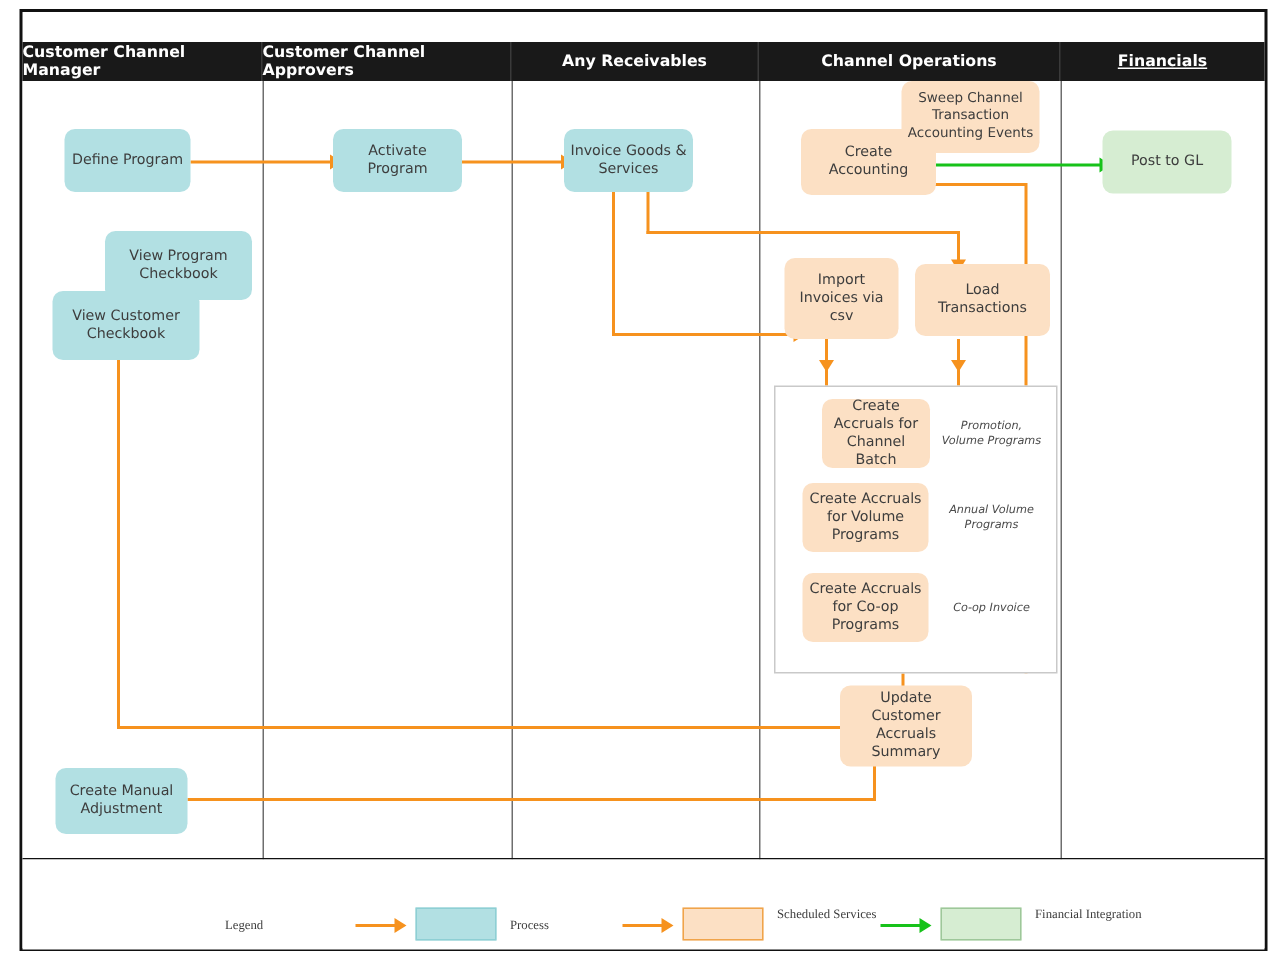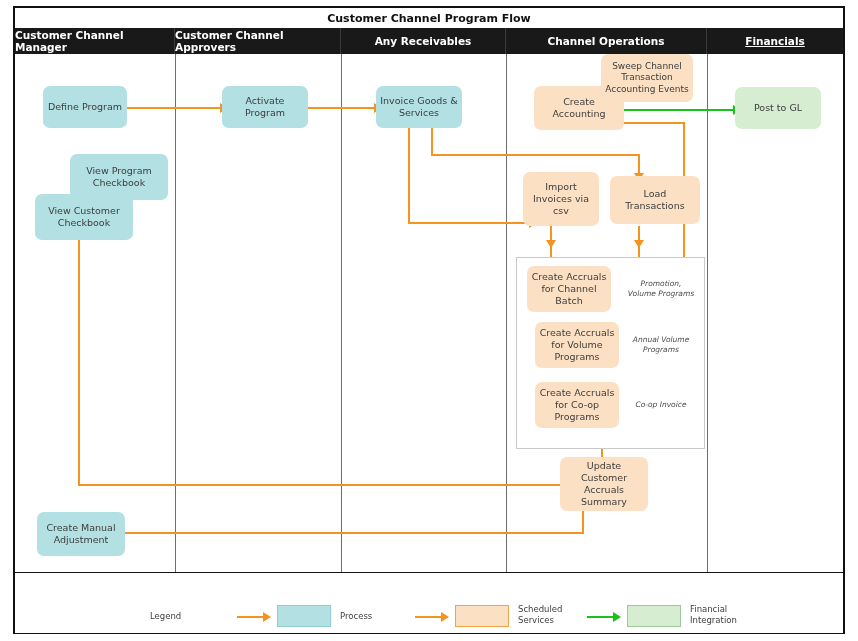--- a/index.html
+++ b/index.html
@@ -8,21 +8,21 @@
   .frame{position:absolute;left:13px;top:6px;width:832px;height:628px;border:2px solid #111111;box-sizing:border-box;background:#ffffff;}
   .title-bar{position:absolute;left:15px;top:8px;width:828px;height:20px;display:flex;align-items:center;justify-content:center;
              font-size:11px;font-weight:bold;color:#111111;background:#ffffff;}
   .header-row{position:absolute;left:15px;top:28px;width:828px;height:26px;background:#191919;display:flex;}
   .header-cell{display:flex;align-items:center;justify-content:center;color:#ffffff;font-size:10.5px;font-weight:bold;
                box-sizing:border-box;border-right:1px solid #3a3a3a;}
   .header-cell:last-child{border-right:none;text-decoration:underline;}
   .lane-area{position:absolute;left:15px;top:54px;width:828px;height:519px;background:#ffffff;}
   .lane-div{position:absolute;top:0;width:1px;height:519px;background:#6e6e6e;}
   .lane-bottom{position:absolute;left:15px;top:572px;width:828px;height:1px;background:#111111;}
-  .legend-area{position:absolute;left:15px;top:573px;width:828px;height:60px;background:#ffffff;}
+  .legend-area{position:absolute;left:15px;top:573px;width:828px;height:60px;background:#ffffff;font-family:Liberation Serif, serif;}
 
   .node{position:absolute;box-sizing:border-box;display:flex;align-items:center;justify-content:center;
         text-align:center;font-size:9.5px;color:#3d3d3d;line-height:1.25;border-radius:7px;padding:2px 4px;}
   .n-process{background:#b2e0e3;}
   .n-sched{background:#fce0c4;}
   .n-fin{background:#d6edd2;}
   .note{position:absolute;font-size:7.5px;color:#4a4a4a;text-align:center;line-height:1.3;
         display:flex;align-items:center;justify-content:center;font-style:italic;}
   .group-box{position:absolute;box-sizing:border-box;border:1px solid #c9c9c9;background:#ffffff;}
 
@@ -41,21 +41,20 @@
   .lg-swatch{position:absolute;box-sizing:border-box;width:54px;height:22px;}
   .lg-text{position:absolute;font-size:8.5px;color:#3d3d3d;line-height:1.3;}
 </style>
 </head>
 <body>
 
 <div id="page">
 
   <div class="frame"></div>
 
-  <div class="title-bar">Customer Channel Program Flow</div>
 
   <div class="header-row">
     <div class="header-cell" style="width:160px">Customer Channel Manager</div>
     <div class="header-cell" style="width:166px">Customer Channel Approvers</div>
     <div class="header-cell" style="width:165px">Any Receivables</div>
     <div class="header-cell" style="width:201px">Channel Operations</div>
     <div class="header-cell" style="width:136px">Financials</div>
   </div>
 
   <div class="lane-area">
@@ -118,21 +117,21 @@
     <div class="node n-process" style="left:361px;top:32px;width:86px;height:42px">Invoice Goods &amp; Services</div>
 
     <div class="node n-sched" style="left:519px;top:32px;width:90px;height:44px">Create Accounting</div>
 
     <div class="node n-sched" style="left:586px;top:0px;width:92px;height:48px;font-size:9px">Sweep Channel Transaction Accounting Events</div>
 
     <div class="node n-sched" style="left:508px;top:118px;width:76px;height:54px">Import Invoices via csv</div>
 
     <div class="node n-sched" style="left:595px;top:122px;width:90px;height:48px">Load Transactions</div>
 
-    <div class="node n-sched" style="left:512px;top:212px;width:84px;height:46px">Create Accruals for Channel Batch</div>
+    <div class="node n-sched" style="left:533px;top:212px;width:72px;height:46px">Create Accruals for Channel Batch</div>
     <div class="note" style="left:612px;top:212px;width:68px;height:46px">Promotion, Volume Programs</div>
 
     <div class="node n-sched" style="left:520px;top:268px;width:84px;height:46px">Create Accruals for Volume Programs</div>
     <div class="note" style="left:612px;top:268px;width:68px;height:46px">Annual Volume Programs</div>
 
     <div class="node n-sched" style="left:520px;top:328px;width:84px;height:46px">Create Accruals for Co-op Programs</div>
     <div class="note" style="left:612px;top:328px;width:68px;height:46px">Co-op Invoice</div>
 
     <div class="node n-sched" style="left:545px;top:403px;width:88px;height:54px">Update Customer Accruals Summary</div>
 

